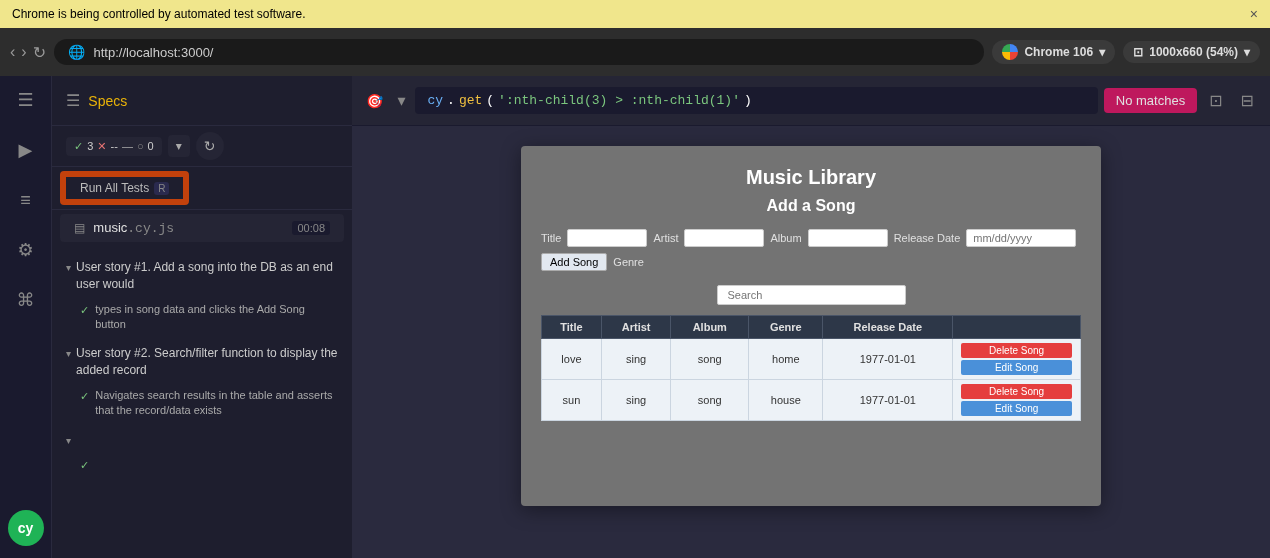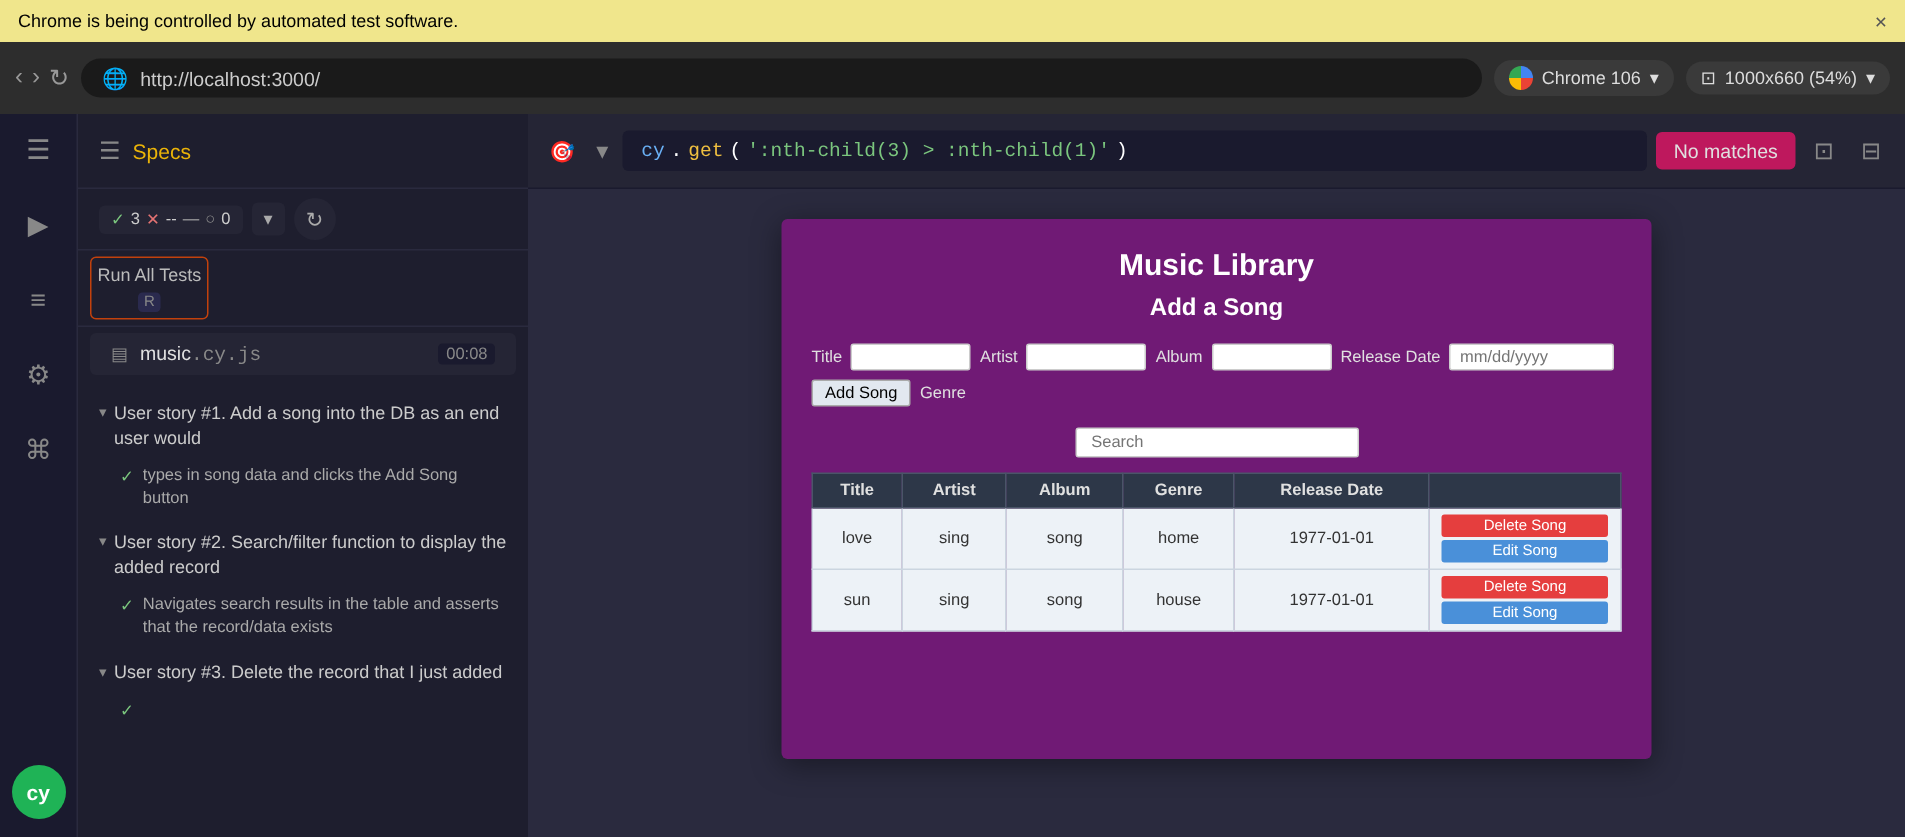--- a/index.html
+++ b/index.html
@@ -64,20 +64,21 @@
       gap: 8px;
     }
     .address-bar-globe {
       color: #888;
       font-size: 14px;
     }
     .chrome-info {
       display: flex;
       align-items: center;
       gap: 8px;
+      font-weight: bold;
     }
     .chrome-badge {
       display: flex;
       align-items: center;
       gap: 6px;
       background: #3a3a3a;
       border-radius: 16px;
       padding: 4px 10px;
       color: #ddd;
       font-size: 12px;
@@ -212,27 +213,26 @@
       font-size: 14px;
       display: flex;
       align-items: center;
       justify-content: center;
     }
     .run-all-btn {
       display: flex;
       align-items: center;
       gap: 5px;
       background: transparent;
-      border: 1px solid #c2410c;
+      border: 6px solid #c2410c;
       border-radius: 4px;
       color: #bbb;
-      padding: 4px 4px;
-      cursor: pointer;
-      font-size: 12px;
-      flex-direction: column;
+      padding: 4px 14px;
+      cursor: pointer;
+      font-size: 12px;
     }
     .run-all-kbd {
       background: #2a2a4e;
       border-radius: 3px;
       padding: 1px 4px;
       font-size: 10px;
       color: #888;
     }
 
     .spec-file-item {
@@ -376,21 +376,21 @@
     .preview-area {
       flex: 1;
       display: flex;
       align-items: flex-start;
       justify-content: center;
       padding: 20px;
       overflow: auto;
       background: #2a2a3e;
     }
     .app-preview {
-      background: #701a75;
+      background: #737373;
       border-radius: 4px;
       width: 580px;
       min-height: 360px;
       padding: 20px;
       box-shadow: 0 4px 20px rgba(0,0,0,0.4);
     }
     .music-lib-title {
       text-align: center;
       color: #fff;
       font-size: 20px;
@@ -587,21 +587,20 @@
         </div>
         <div class="test-case">
           <span class="test-check">✓</span>
           <span>Navigates search results in the table and asserts that the record/data exists</span>
         </div>
       </div>
 
       <div class="story-group">
         <div class="story-header">
           <span class="story-chevron">▾</span>
-          <span>User story #3. Delete the record that I just added</span>
         </div>
         <div class="test-case">
           <span class="test-check">✓</span>
         </div>
       </div>
     </div>
   </div>
 
   <div class="right-panel">
 

